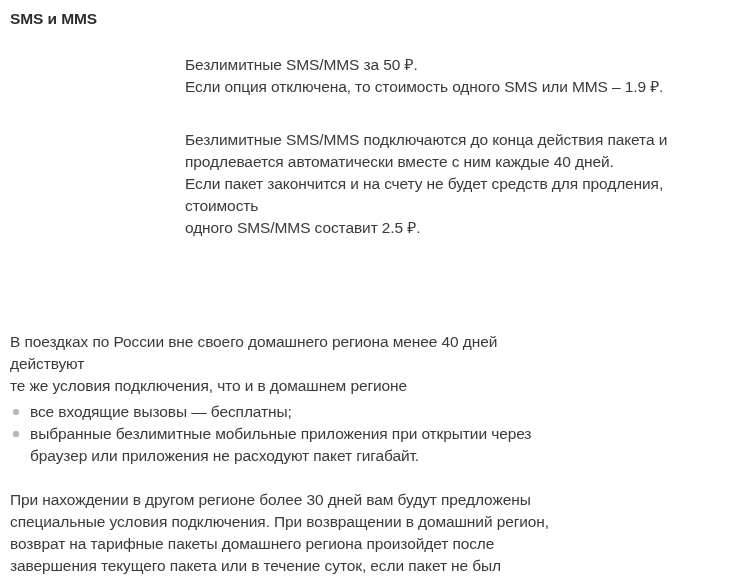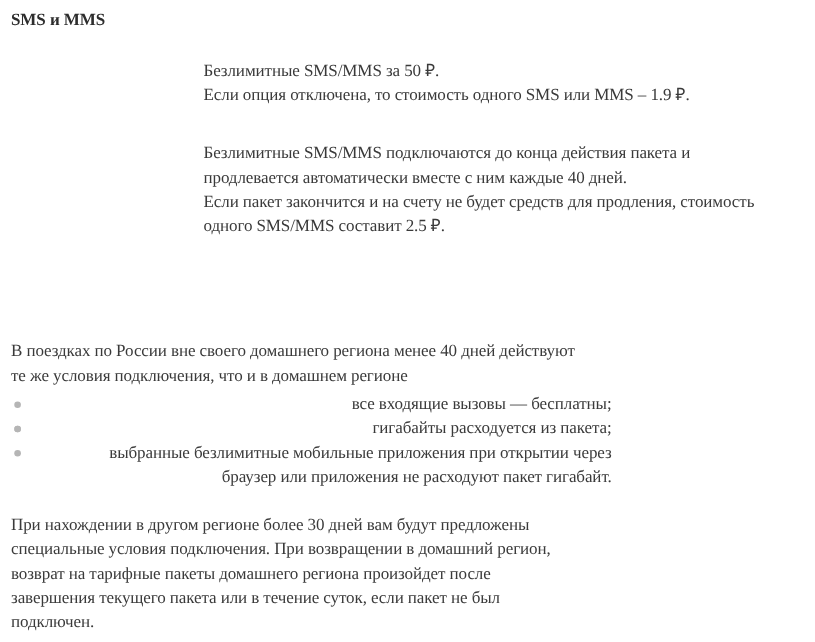--- a/index.html
+++ b/index.html
@@ -7,21 +7,21 @@
     padding: 0;
     background: #ffffff;
   }
   .page {
     position: relative;
     width: 741px;
     height: 584px;
     box-sizing: border-box;
     padding: 8px 10px 0 10px;
     background: #ffffff;
-    font-family: Liberation Serif, serif;
+    font-family: Liberation Sans, sans-serif;
     font-size: 15.5px;
     line-height: 22px;
     color: #3a3a3a;
     overflow: hidden;
   }
   .row {
     display: flex;
     align-items: flex-start;
   }
   .row-travel {
@@ -44,21 +44,20 @@
     white-space: pre-line;
     letter-spacing: -0.1px;
   }
   .para-gap {
     margin-bottom: 31px;
   }
   .bullets {
     list-style: none;
     margin: 4px 0 0 0;
     padding: 0;
-    text-align: right;
   }
   .bullets li {
     position: relative;
     padding-left: 20px;
   }
   .bullet-dot {
     position: absolute;
     left: 3px;
     top: 8px;
     width: 6px;
@@ -98,24 +97,20 @@
       <ul class="bullets">
         <li>
           <span class="bullet-dot"></span>
           <span class="li-text">все входящие вызовы — бесплатны;</span>
         </li>
         <li>
           <span class="bullet-dot"></span>
         </li>
         <li>
           <span class="bullet-dot"></span>
-          <span class="li-text">гигабайты расходуется из пакета;</span>
-        </li>
-        <li>
-          <span class="bullet-dot"></span>
           <span class="li-text">выбранные безлимитные мобильные приложения при открытии через
 браузер или приложения не расходуют пакет гигабайт.</span>
         </li>
       </ul>
       <p class="para outro">При нахождении в другом регионе более 30 дней вам будут предложены
 специальные условия подключения. При возвращении в домашний регион,
 возврат на тарифные пакеты домашнего региона произойдет после
 завершения текущего пакета или в течение суток, если пакет не был
 подключен.</p>
     </div>

